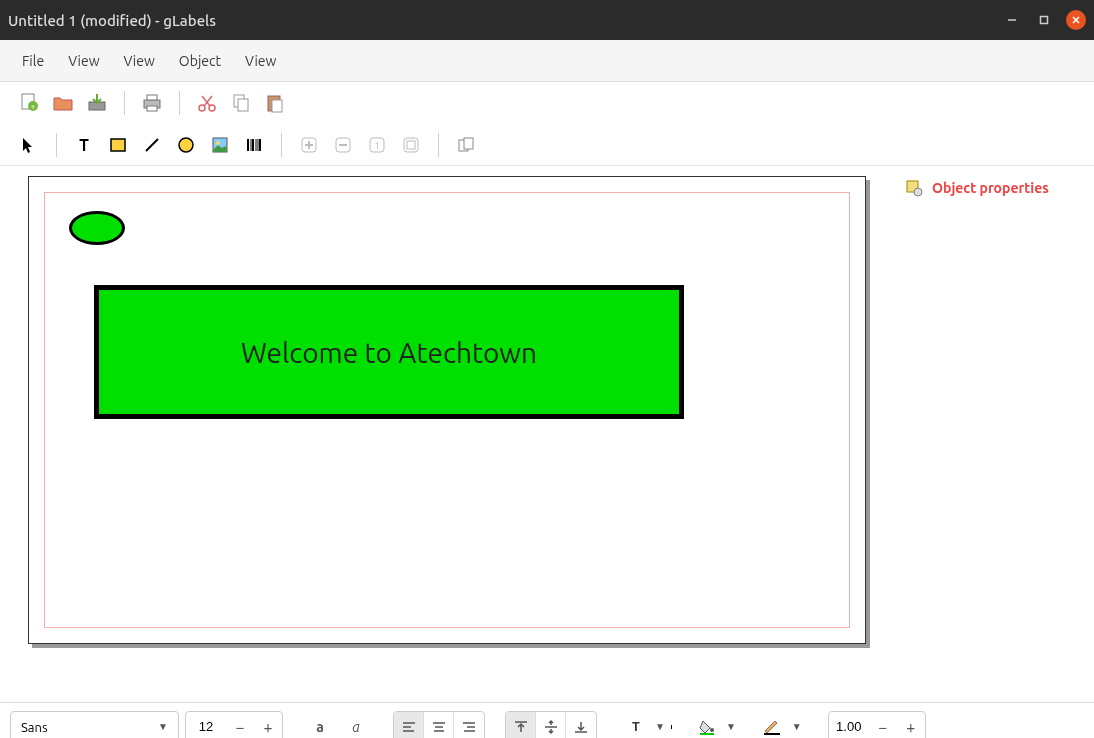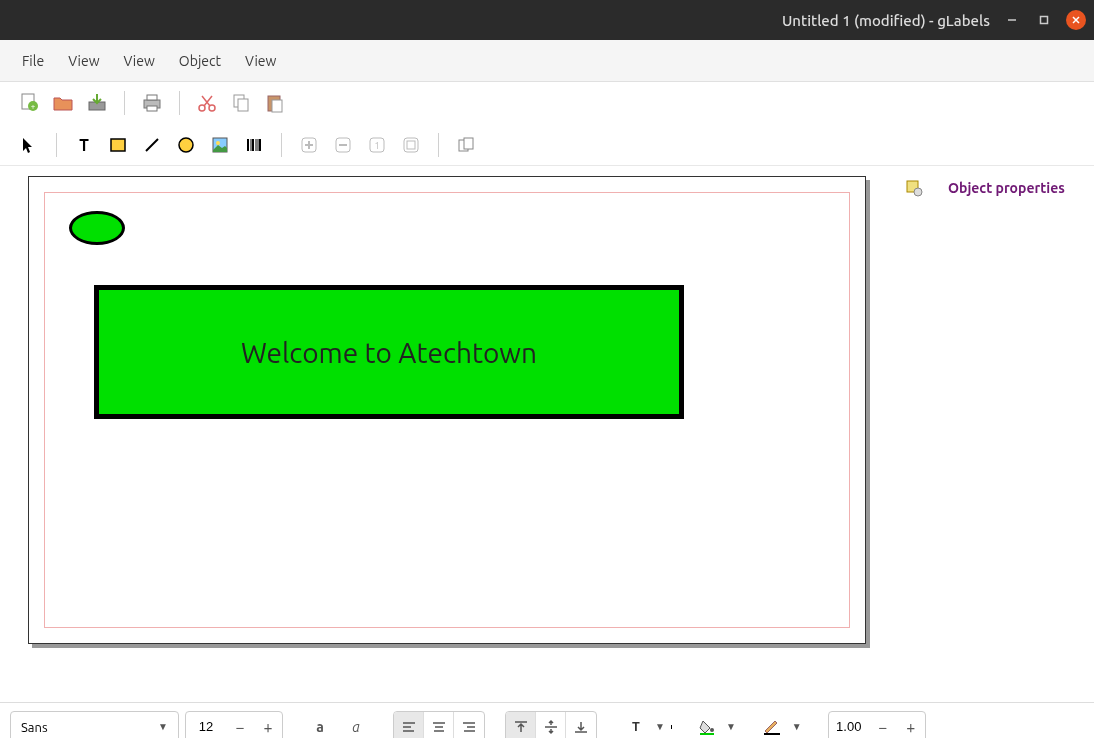--- a/index.html
+++ b/index.html
@@ -1,19 +1,19 @@
 <!DOCTYPE html>
 <html><head>
 <meta charset="utf-8">
 <style>
 * { box-sizing: border-box; margin: 0; padding: 0; }
 body { font-family: Ubuntu, "Segoe UI", sans-serif; font-size: 13px; background: #fff; width: 1094px; height: 738px; overflow: hidden; }
 
 .titlebar { height: 40px; background: #2b2b2b; display: flex; align-items: center; padding: 0 8px; color: #ddd; }
-.titlebar-title { flex: 1; text-align: right; font-size: 15px; font-weight: 500; color: #ddd; }
+.titlebar-title { flex: 1; text-align: left; font-size: 15px; font-weight: 500; color: #ddd; }
 .titlebar-ctrl { width: 20px; height: 20px; border-radius: 50%; margin-left: 12px; display: flex; align-items: center; justify-content: center; cursor: pointer; }
 .titlebar-ctrl.min, .titlebar-ctrl.max { color: #ccc; }
 .titlebar-ctrl.close { background: #e95420; color: #fff; }
 .titlebar-ctrl svg { width: 10px; height: 10px; }
 
 .menubar { height: 42px; background: #f5f5f5; display: flex; align-items: center; padding: 0 10px; border-bottom: 1px solid #e0e0e0; }
 .menubar-item { padding: 4px 12px; cursor: pointer; font-size: 14px; color: #3c3c3c; }
 
 .toolbar-main { height: 42px; background: #fff; display: flex; align-items: center; padding: 0 14px; gap: 4px; }
 .toolbar-tools { height: 42px; background: #fff; display: flex; align-items: center; padding: 0 14px; gap: 4px; border-bottom: 1px solid #e8e8e8; }
@@ -22,21 +22,21 @@
 
 .workspace { display: flex; height: 536px; background: #fff; }
 .canvas-area { flex: 1; position: relative; overflow: hidden; padding: 10px 28px; }
 .label-paper { position: relative; width: 838px; height: 468px; background: #fff; border: 1px solid #333; box-shadow: 4px 4px 0 #999; }
 .label-margin { position: absolute; left: 15px; top: 15px; right: 15px; bottom: 15px; border: 1px solid #f0b0b0; }
 .ellipse-obj { position: absolute; left: 40px; top: 34px; width: 56px; height: 34px; background: #00e000; border: 3px solid #000; border-radius: 50%; }
 .box-obj { position: absolute; left: 65px; top: 108px; width: 590px; height: 134px; background: #00e000; border: 5px solid #000; display: flex; align-items: center; justify-content: center; }
 .box-obj-text { font-size: 28px; color: #222; }
 
 .sidebar { width: 200px; padding: 8px 6px; }
-.sidebar-row { display: flex; align-items: center; gap: 24px; color: #701a75; cursor: pointer; padding: 4px; }
+.sidebar-row { display: flex; align-items: center; gap: 8px; color: #ef4444; cursor: pointer; padding: 4px; }
 .sidebar-label { font-size: 14px; font-weight: 600; }
 
 .format-bar { height: 48px; background: #fff; border-top: 1px solid #ddd; display: flex; align-items: center; padding: 0 10px; gap: 6px; }
 .font-select { width: 169px; height: 32px; border: 1px solid #ccc; border-radius: 4px; display: flex; align-items: center; padding: 0 10px; cursor: pointer; justify-content: space-between; background: #fff; }
 .chev { font-size: 10px; color: #555; }
 .spin { display: flex; align-items: center; border: 1px solid #ccc; border-radius: 4px; height: 32px; background: #fff; }
 .spin-val { width: 40px; text-align: center; border: none; font-size: 13px; outline: none; }
 .spin-btn { width: 28px; height: 30px; display: flex; align-items: center; justify-content: center; cursor: pointer; font-size: 16px; color: #555; }
 .fmt-btn { width: 30px; height: 30px; display: flex; align-items: center; justify-content: center; cursor: pointer; border-radius: 3px; border: 1px solid transparent; }
 .fmt-btn.active { background: #e8e8e8; border-color: #bbb; }

